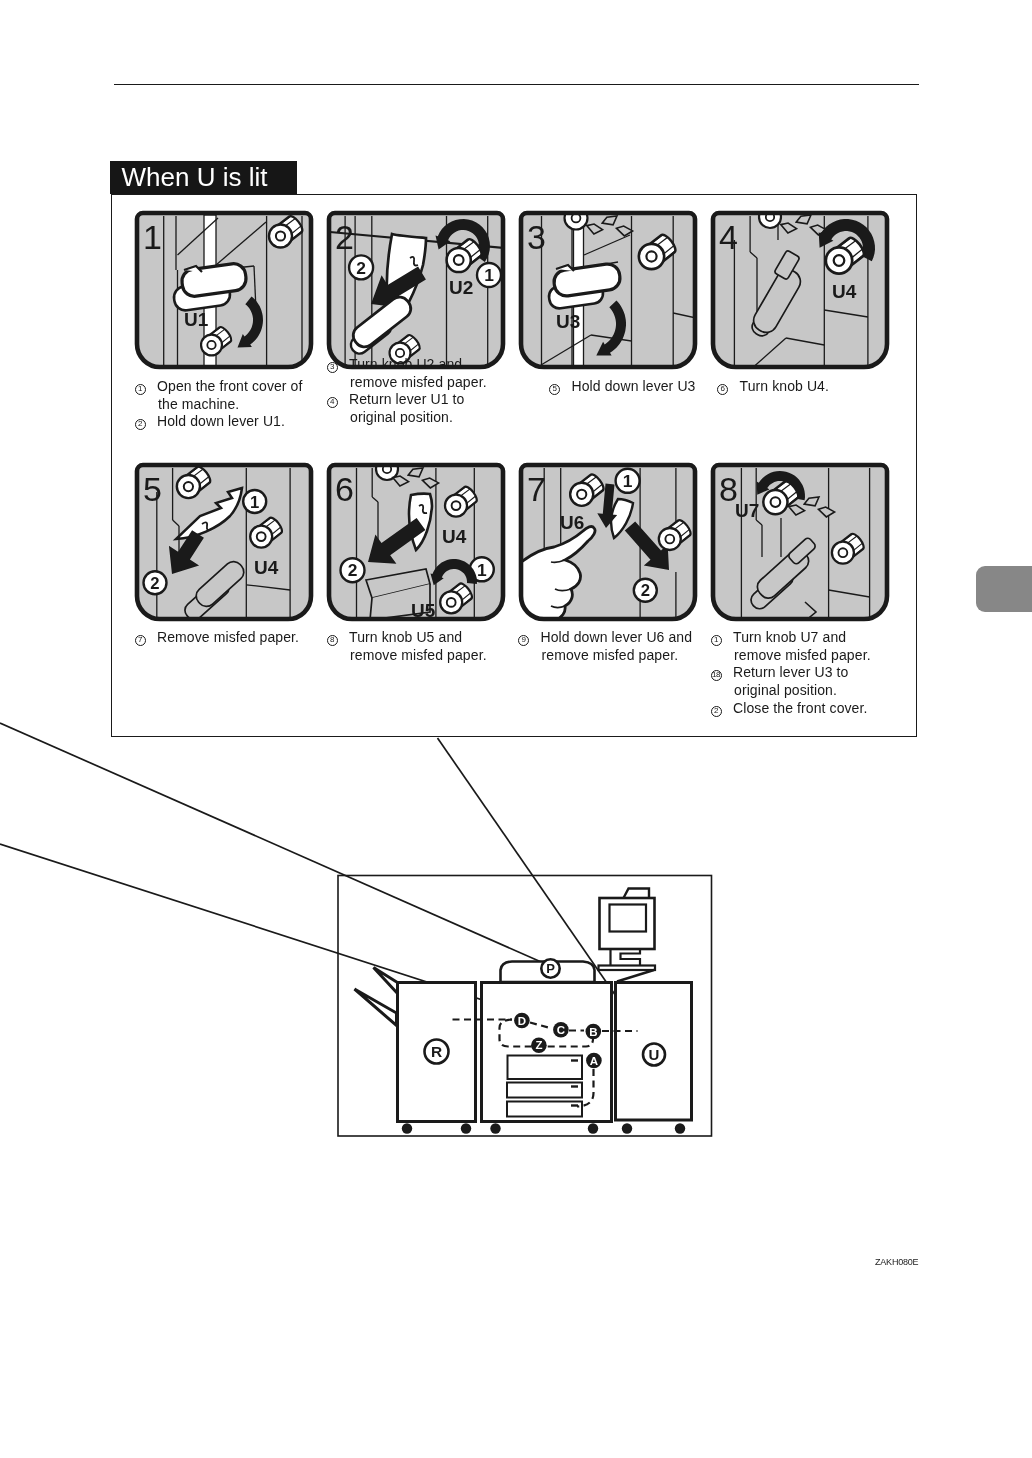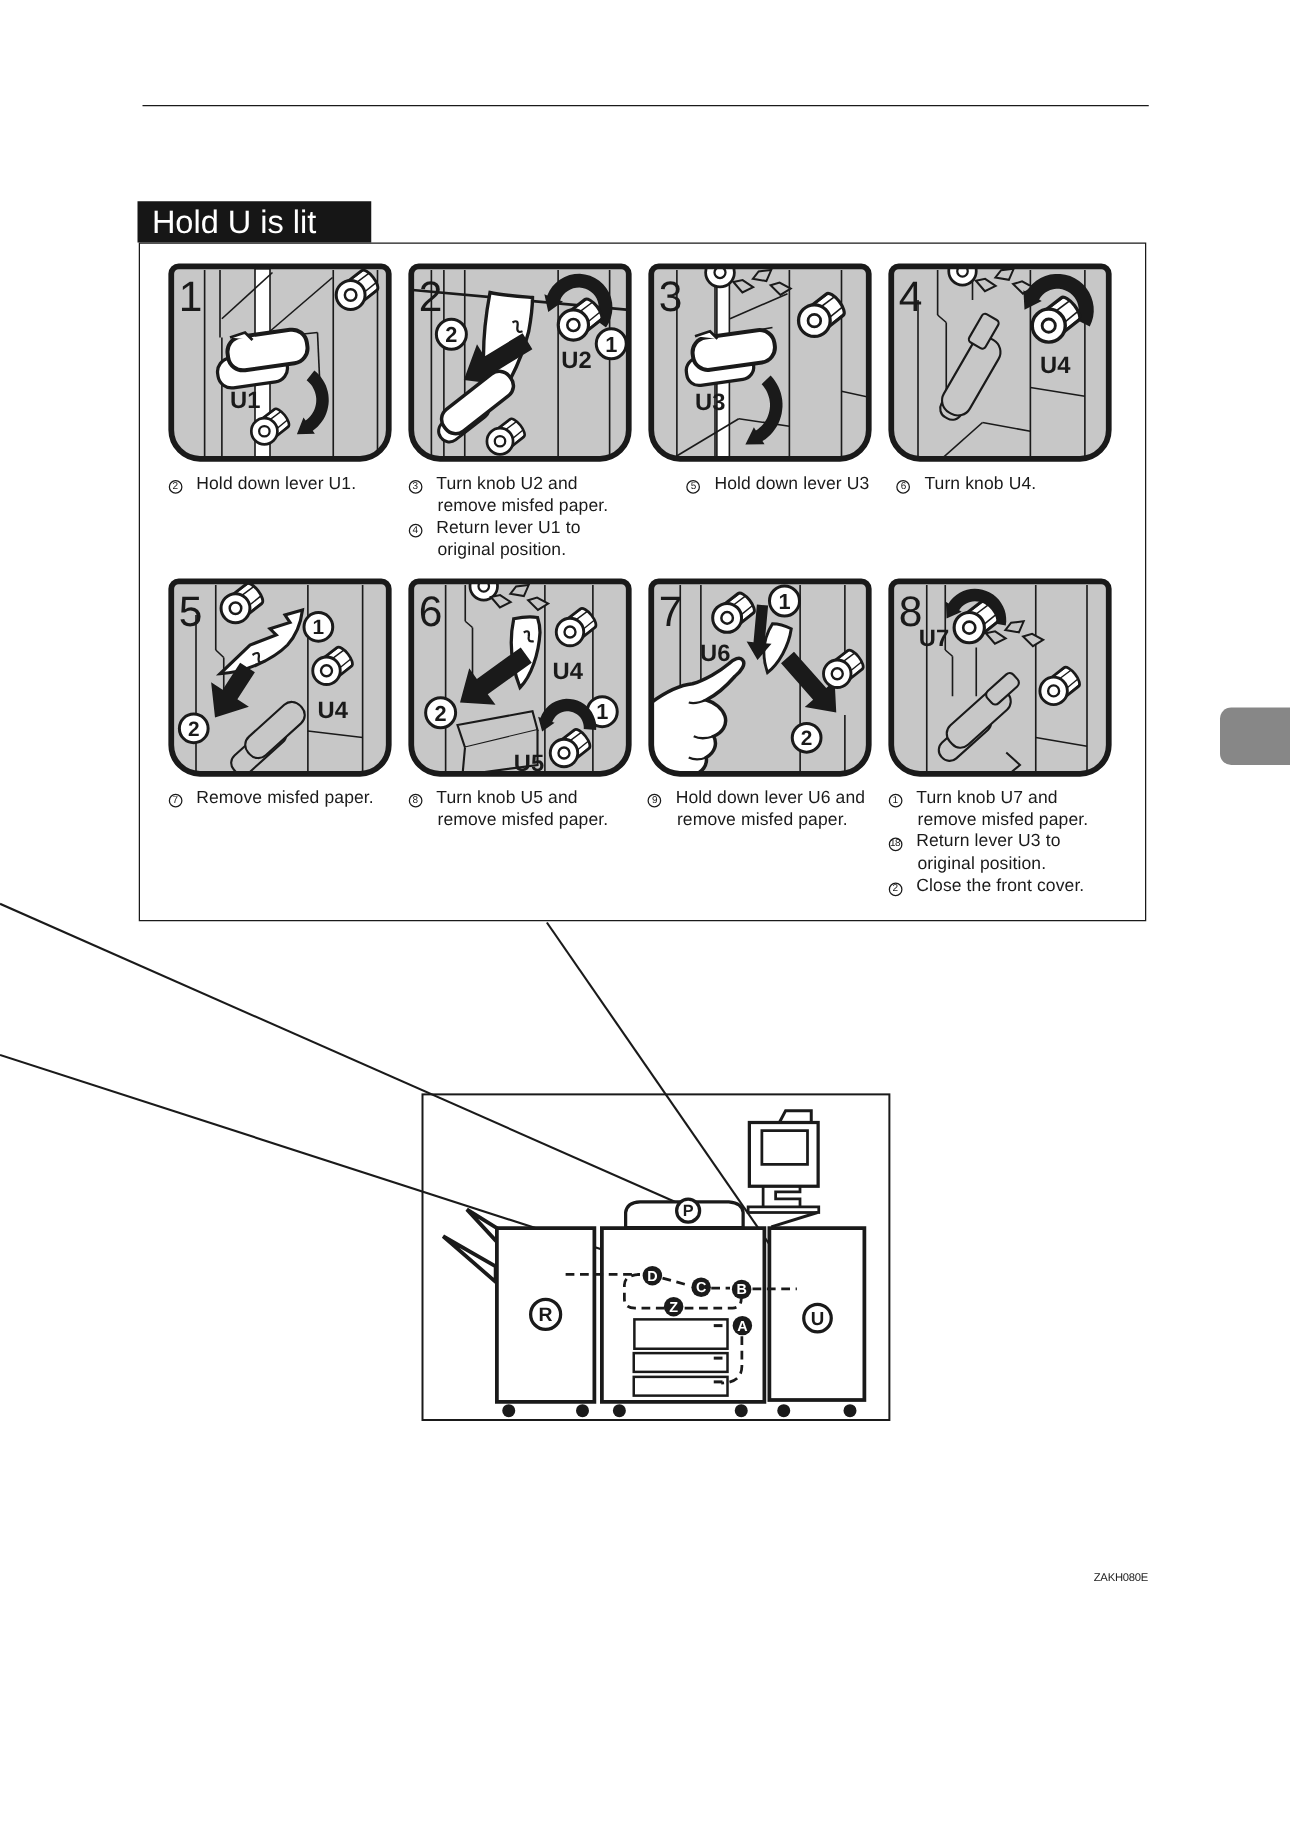--- a/index.html
+++ b/index.html
@@ -3,21 +3,21 @@
 html,body{margin:0;padding:0}
 body{width:1032px;height:1458px;position:relative;background:#fff;
 font-family:"Liberation Sans",sans-serif;color:#1a1a1a;overflow:hidden}
 .ptext{position:absolute;width:188px;font-size:14px;line-height:17.7px;letter-spacing:0.1px}
 .it{padding-left:23.5px;text-indent:-23.5px}
 .cn{display:inline-block;box-sizing:border-box;width:11px;height:11px;border:1.1px solid #1a1a1a;
 border-radius:50%;font-size:8px;line-height:8.8px;text-align:center;vertical-align:0px;
 margin-right:11.5px;letter-spacing:-0.5px;text-indent:0}
 </style></head><body>
 <div style="position:absolute;left:113.5px;top:83.5px;width:805px;height:1.5px;background:#1a1a1a"></div>
-<div style="position:absolute;left:109.5px;top:160.5px;width:187px;height:33px;background:#161616;color:#fff;font-size:26px;line-height:32px;padding-left:12px;box-sizing:border-box">Hold U is lit</div>
+<div style="position:absolute;left:109.5px;top:160.5px;width:187px;height:33px;background:#161616;color:#fff;font-size:26px;line-height:32px;padding-left:12px;box-sizing:border-box">When U is lit</div>
 <div style="position:absolute;left:111px;top:193.5px;width:806px;height:543px;border:1.6px solid #1a1a1a;box-sizing:border-box"></div>
 <div style="position:absolute;left:976px;top:566px;width:56px;height:45.5px;background:#878787;border-radius:9px 0 0 9px"></div>
 <svg style="position:absolute;left:133.5px;top:210px" width="180" height="162" viewBox="0 0 180 162" font-family="Liberation Sans, sans-serif">
     <defs>
       <clipPath id="clip133.5_210">
         <path d="M 9,3 H 171 A 6 6 0 0 1 177,9 V 134 A 23 23 0 0 1 154,157 H 26 A 23 23 0 0 1 3,134 V 9 A 6 6 0 0 1 9,3 Z"></path>
       </clipPath>
     </defs>
     <path d="M 9,3 H 171 A 6 6 0 0 1 177,9 V 134 A 23 23 0 0 1 154,157 H 26 A 23 23 0 0 1 3,134 V 9 A 6 6 0 0 1 9,3 Z" fill="#c7c7c7"></path>
     <g clip-path="url(#clip133.5_210)">
@@ -403,23 +403,24 @@
         </g>
         <circle r="11" fill="white" stroke="#1a1a1a" stroke-width="2.3"></circle>
         <circle r="4.4" fill="white" stroke="#1a1a1a" stroke-width="1.9"></circle>
       </g>
       <line x1="118.6" y1="128" x2="159.6" y2="135" stroke="#1a1a1a" stroke-width="1.3"></line>
     </g>
     <path d="M 9,3 H 171 A 6 6 0 0 1 177,9 V 134 A 23 23 0 0 1 154,157 H 26 A 23 23 0 0 1 3,134 V 9 A 6 6 0 0 1 9,3 Z" fill="none" stroke="#1a1a1a" stroke-width="4.6"></path>
     <text x="9" y="39" font-size="34" fill="#1a1a1a">8</text>
   </svg>
 <div class="ptext" style="left:134.5px;top:378px">
+    <div class="it"><span class="cn">1</span>Open the front cover of<br>the machine.</div>
     <div class="it"><span class="cn">2</span>Hold down lever U1.</div>
   </div>
-<div class="ptext" style="left:326.5px;top:378px">
+<div class="ptext" style="left:326.5px;top:356px">
     <div class="it"><span class="cn">3</span>Turn knob U2 and<br>remove misfed paper.</div>
     <div class="it"><span class="cn">4</span>Return lever U1 to<br>original position.</div>
   </div>
 <div class="ptext" style="left:549px;top:378px">
     <div class="it"><span class="cn">5</span>Hold down lever U3</div>
   </div>
 <div class="ptext" style="left:717px;top:378px">
     <div class="it"><span class="cn">6</span>Turn knob U4.</div>
   </div>
 <div class="ptext" style="left:134.5px;top:629px">

